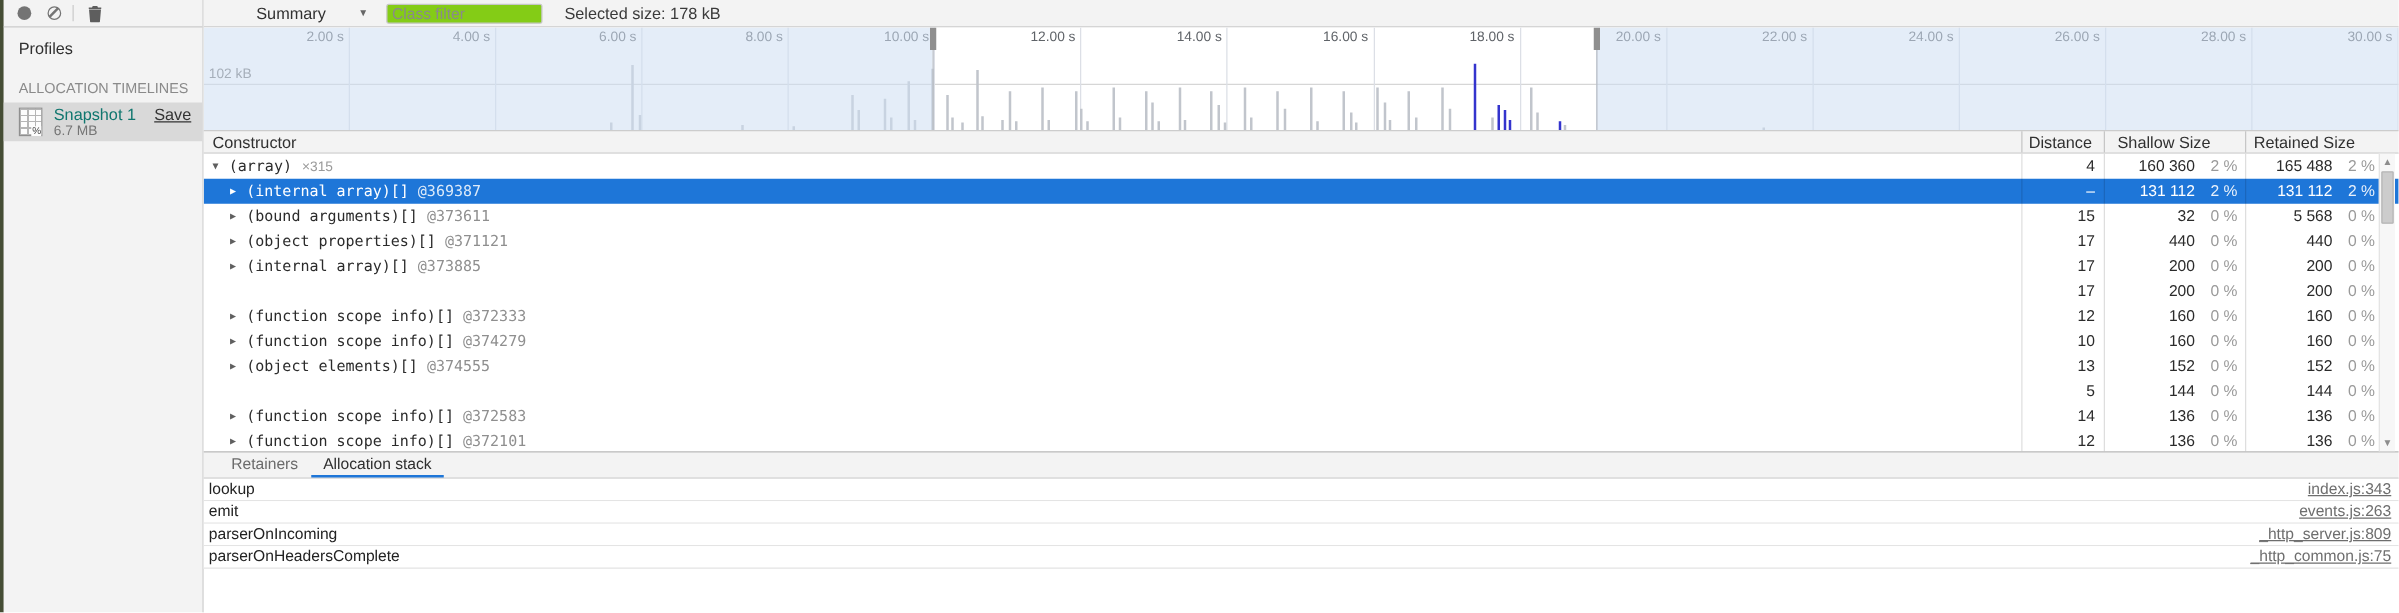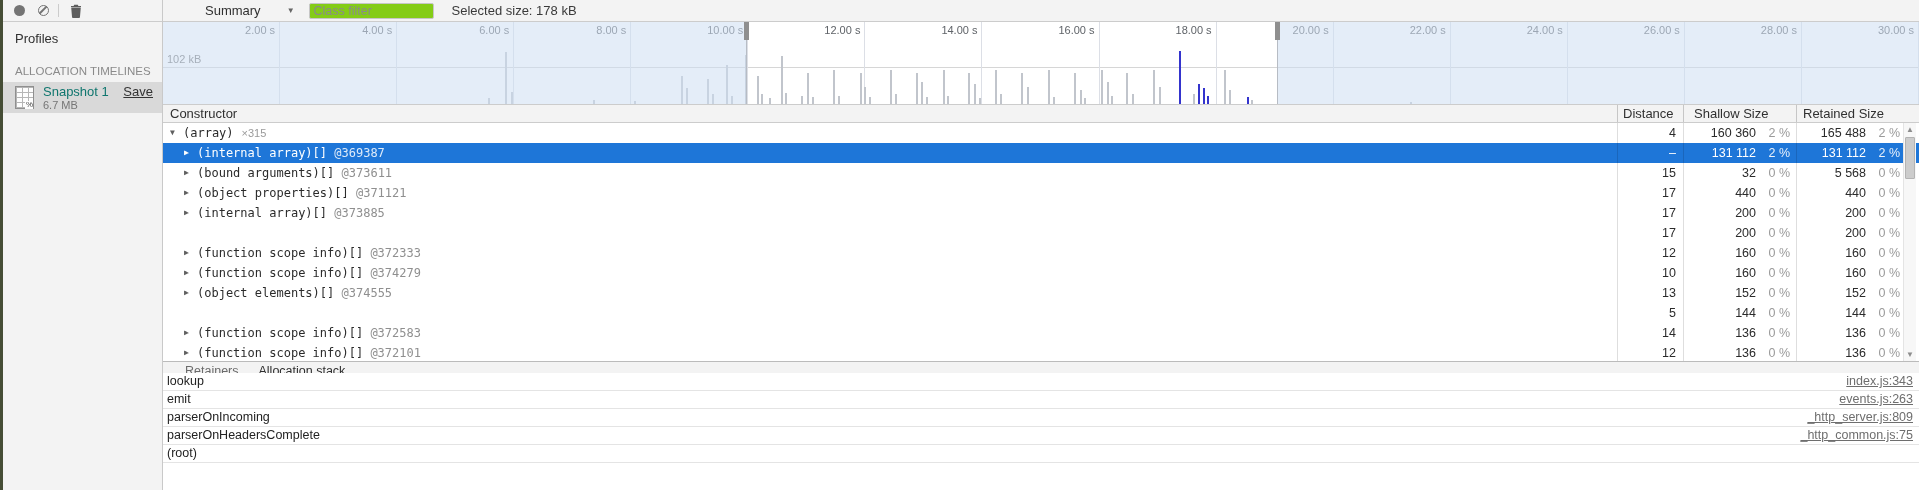--- a/index.html
+++ b/index.html
@@ -106,21 +106,21 @@
     background: #ccc; border: 1px solid #b3b3b3; border-radius: 1px; cursor: grab; }
 
   
   .tabbar { position: absolute; left: 0; top: 361px; width: 1756px; height: 22px;
     background: #f3f3f3; border-top: 1px solid #bbb; border-bottom: 1px solid #ccc;
     display: flex; align-items: stretch; }
   .tab { padding: 0 10px; line-height: 19px; font-size: 12.5px; color: #6b6b6b; cursor: pointer; }
   .tab:first-child { margin-left: 12px; }
   .tab.active { color: #2e2e2e; border-bottom: 2px solid #1e76d8; }
 
-  .stack { position: absolute; left: 0; top: 373px; width: 1756px; text-align: center; }
+  .stack { position: absolute; left: 0; top: 383px; width: 1756px; text-align: center; }
   .stack-row { position: relative; height: 18px; line-height: 17px; border-bottom: 1px solid #e4e4e4;
     background: #fff; font-size: 12.5px; color: #222; cursor: pointer; }
   .stack-row .fn { position: absolute; left: 4px; top: 0; }
   .stack-row .src { position: absolute; right: 6px; top: 0; color: #6e6e6e;
     text-decoration: underline; cursor: pointer; }
 </style>
 </head>
 <body>
 
 <div id="root">
@@ -397,18 +397,15 @@
           <span class="src">events.js:263</span>
         </div>
         <div class="stack-row">
           <span class="fn">parserOnIncoming</span>
           <span class="src">_http_server.js:809</span>
         </div>
         <div class="stack-row">
           <span class="fn">parserOnHeadersComplete</span>
           <span class="src">_http_common.js:75</span>
         </div>
-        <div class="stack-row">
-          <span class="fn">(root)</span>
-        </div>
       </div>
   </div>
 </div>
 
 </body></html>

